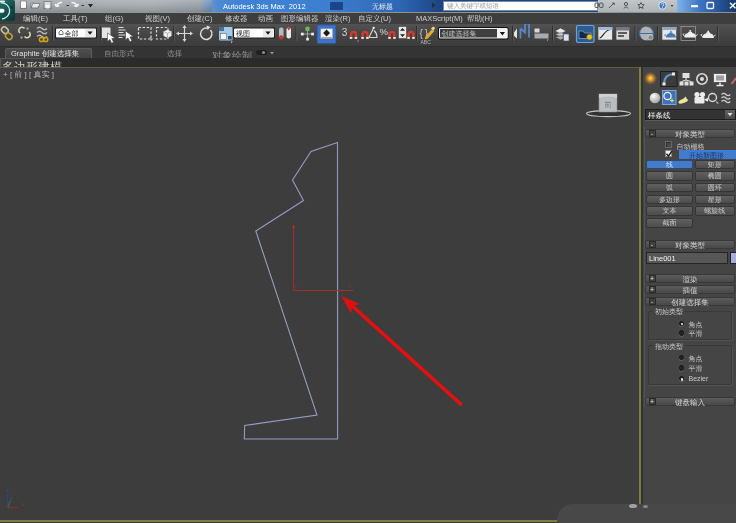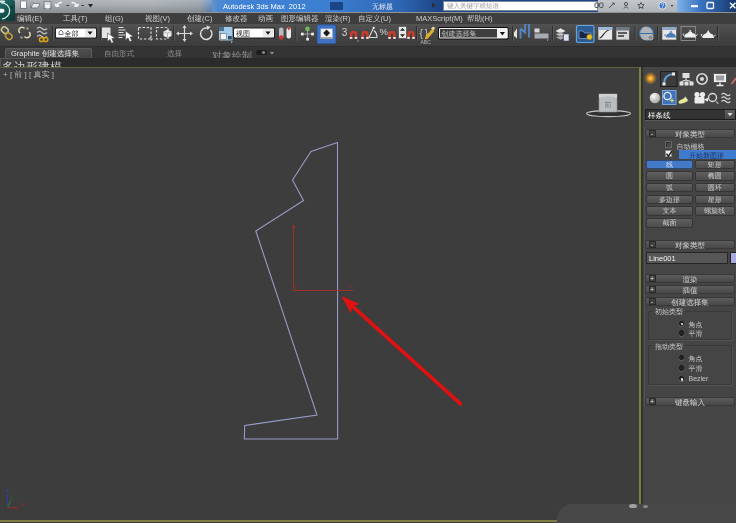--- a/index.html
+++ b/index.html
@@ -44,21 +44,21 @@
   <rect x="691" y="5" width="7" height="2.2" rx="0.5" fill="#f4f8fb"></rect>
   <rect x="707" y="2.5" width="6.5" height="6" rx="0.8" fill="none" stroke="#f4f8fb" stroke-width="1.3"></rect>
   <path d="M730 2.8 l5.5 5.5 M735.5 2.8 l-5.5 5.5" stroke="#f4f8fb" stroke-width="1.5"></path>
 </svg>
 <div class="txt" style="left:223px;top:1.5px;font-size:7.5px;color:#fff">Autodesk 3ds Max&nbsp; 2012</div>
 <div class="abs" style="left:330px;top:2px;width:13px;height:8px;background:#1c4587;border-radius:1px"></div>
 <div class="txt" style="left:372px;top:2px;font-size:7px;color:#e8eef5">无标题</div>
 
 <div class="abs" style="left:0;top:12px;width:736px;height:11.5px;background:#3e3e3e;border-top:1px solid #8f9396"></div>
 <div id="menus" style="position:absolute;left:0;top:13.5px;font-size:7.5px;color:#cfcfcf">
-<span class="txt" style="left:17px">编辑(E)</span>
+<span class="txt" style="left:23px">编辑(E)</span>
 <span class="txt" style="left:63px">工具(T)</span>
 <span class="txt" style="left:105px">组(G)</span>
 <span class="txt" style="left:145px">视图(V)</span>
 <span class="txt" style="left:187px">创建(C)</span>
 <span class="txt" style="left:225px">修改器</span>
 <span class="txt" style="left:258px">动画</span>
 <span class="txt" style="left:281px">图形编辑器</span>
 <span class="txt" style="left:325px">渲染(R)</span>
 <span class="txt" style="left:358px">自定义(U)</span>
 <span class="txt" style="left:416px">MAXScript(M)</span>

